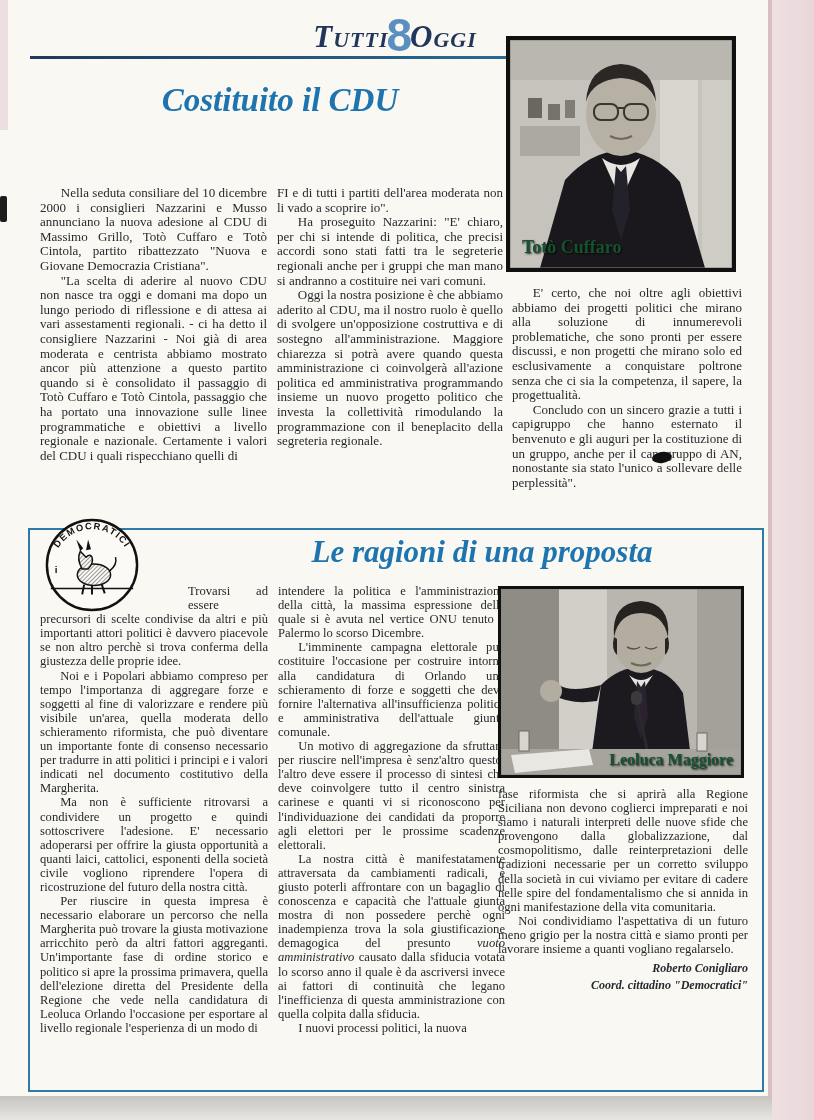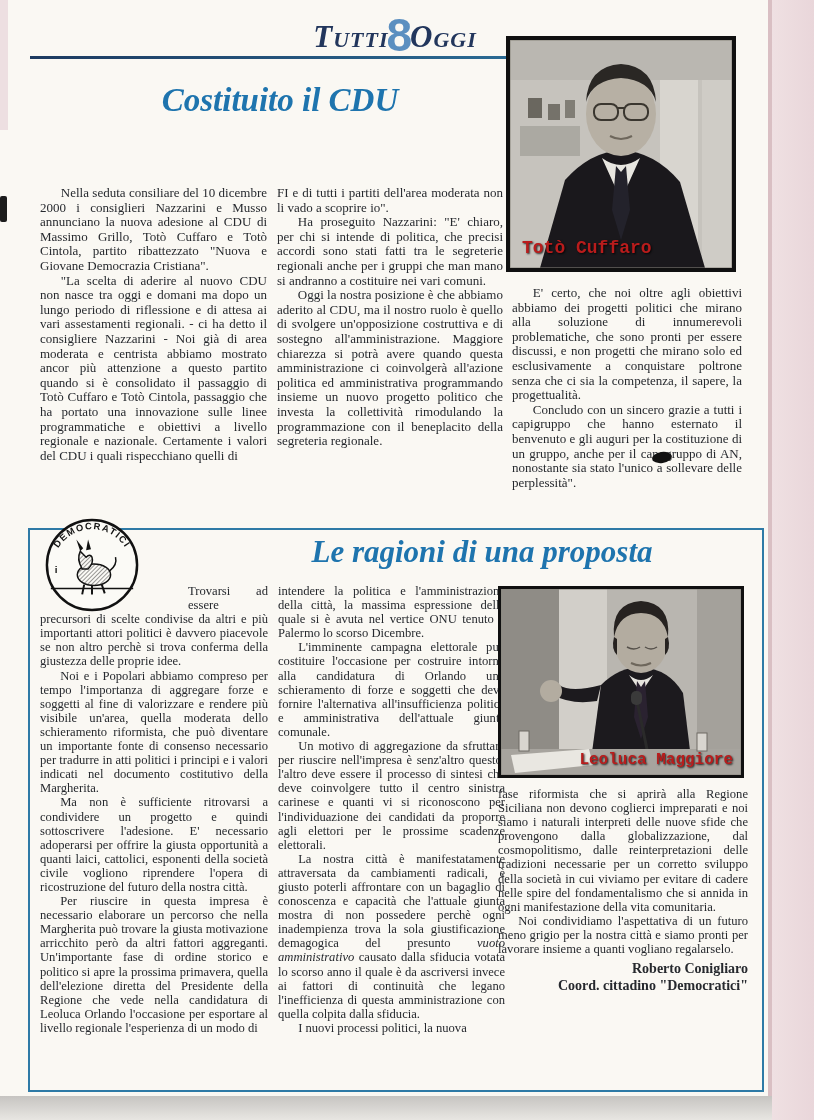--- a/index.html
+++ b/index.html
@@ -51,35 +51,35 @@
     font-family:"Liberation Serif",serif;font-style:italic;font-weight:bold;font-size:31px;
     color:var(--accent);}
 
   
   .col{position:absolute;overflow:hidden;color:var(--ink);text-align:justify;hyphens:auto;}
   .a1{font-size:13px;line-height:14.6px;}
   .a2{font-size:12.6px;line-height:14.1px;}
   .col p{margin:0;text-indent:1.6em;}
   .col p.cont{text-indent:0;}
   .col p.right{text-align:right;text-indent:0;}
-  .col p.bold{font-weight:bold;font-size:14px;line-height:17px;}
+  .col p.bold{font-weight:bold;font-size:12px;line-height:17px;font-style:italic;}
   .c1a1{left:40px;top:186px;width:227px;height:328px;}
   .c2a1{left:277px;top:186px;width:226px;height:328px;}
   .c3a1{left:512px;top:286px;width:230px;height:228px;}
   .c1a2{left:40px;top:584px;width:228px;height:498px;}
   .c2a2{left:278px;top:584px;width:227px;height:498px;}
   .c3a2{left:498px;top:586px;width:250px;height:500px;}
   .wrap-spacer{float:left;width:148px;height:27px;}
 
   
   .photo{position:relative;background:#c2bfba;border:4px solid #101010;box-sizing:border-box;}
   .photo1{position:absolute;left:506px;top:36px;width:230px;height:236px;z-index:3;}
   .photo2{width:246px;height:192px;border-width:3px;margin-bottom:9px;}
   .photo svg{display:block;width:100%;height:100%;}
-  .caption{position:absolute;font-family:Liberation Mono, monospace;font-weight:bold;color:#b91c1c;
+  .caption{position:absolute;font-family:Liberation Serif, serif;font-weight:bold;color:#14532d;
     text-shadow:1px 1px 2px rgba(0,0,0,.8);}
   .cap1{left:12px;bottom:10px;font-size:18px;}
   .cap2{right:8px;bottom:8px;font-size:16px;}
 
   
   .dem-logo{position:absolute;left:40px;top:516px;width:104px;height:98px;z-index:3;}
   .dem-logo svg{width:100%;height:100%;display:block;}
 
   .sig{margin-top:4px;}
 </style>

